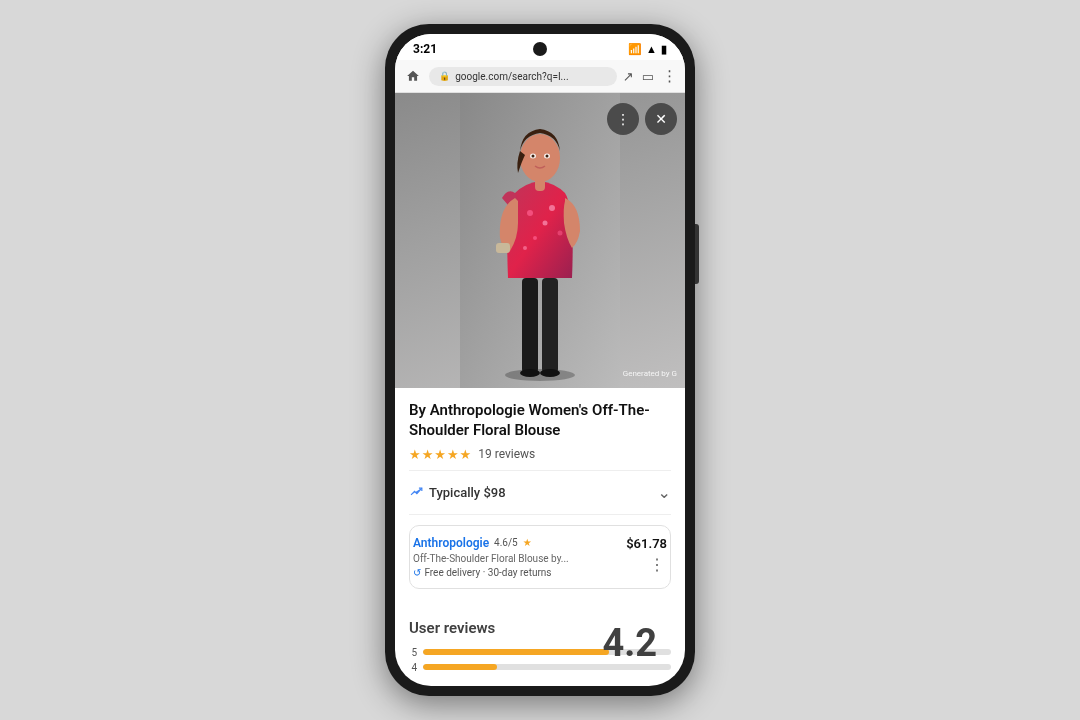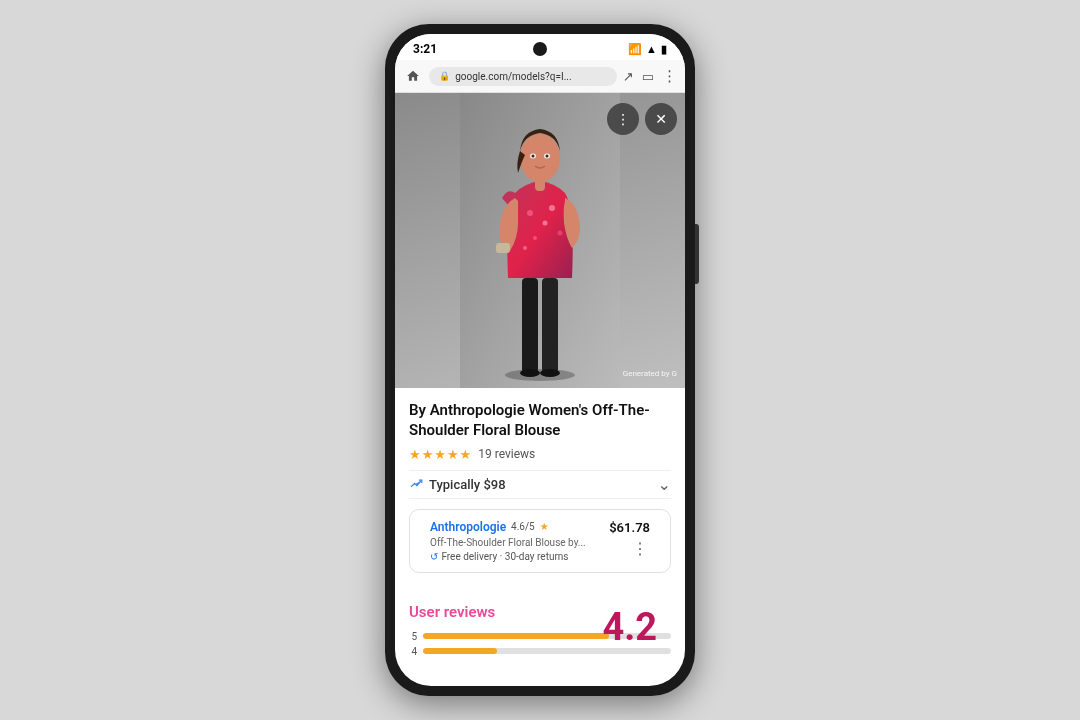--- a/index.html
+++ b/index.html
@@ -231,21 +231,21 @@
 
     .reviews-count {
       font-size: 12px;
       color: #555;
     }
 
     .price-row {
       display: flex;
       align-items: center;
       justify-content: space-between;
-      padding: 4px 0;
+      padding: 12px 0;
       border-top: 1px solid #eee;
       border-bottom: 1px solid #eee;
       margin-bottom: 10px;
     }
 
     .price-left {
       display: flex;
       align-items: center;
       gap: 6px;
     }
@@ -263,21 +263,21 @@
 
     .price-chevron {
       color: #666;
       font-size: 16px;
     }
 
     
     .merchant-card {
       border: 1px solid #e0e0e0;
       border-radius: 10px;
-      padding: 10px 20px;
+      padding: 10px 3px;
       margin-bottom: 12px;
       display: flex;
       align-items: flex-start;
       gap: 8px;
     }
 
     .merchant-info {
       flex: 1;
     }
 
@@ -337,21 +337,21 @@
     }
 
     
     .reviews-section {
       padding: 10px 14px;
     }
 
     .reviews-title {
       font-size: 15px;
       font-weight: 600;
-      color: #ec4899;
+      color: #404040;
       margin-bottom: 10px;
     }
 
     .rating-bars {
       display: flex;
       flex-direction: column;
       gap: 4px;
     }
 
     .rating-bar-row {
@@ -377,21 +377,21 @@
 
     .bar-fill {
       height: 100%;
       background: #f5a623;
       border-radius: 3px;
     }
 
     .big-rating {
       font-size: 38px;
       font-weight: 700;
-      color: #be185d;
+      color: #404040;
       position: absolute;
       right: 14px;
       bottom: 8px;
     }
 
     .reviews-bottom {
       position: relative;
       display: flex;
       align-items: flex-end;
     }
@@ -430,21 +430,21 @@
     </div>
 
     <div class="browser-chrome">
       <div class="browser-home-btn">
         <svg width="14" height="14" viewBox="0 0 24 24" fill="#555">
             <path d="M10 20v-6h4v6h5v-8h3L12 3 2 12h3v8z"></path>
           </svg>
       </div>
       <div class="browser-url-bar">
         <span class="lock-icon">🔒</span>
-        <span style="font-size:10px;color:#333;">google.com/models?q=I...</span>
+        <span style="font-size:10px;color:#333;">google.com/search?q=I...</span>
       </div>
       <div class="browser-actions">
         <span style="font-size:13px;">↗</span>
         <span style="font-size:13px;">▭</span>
         <span style="font-size:15px;">⋮</span>
       </div>
     </div>
 
     <div class="scroll-content">
 

